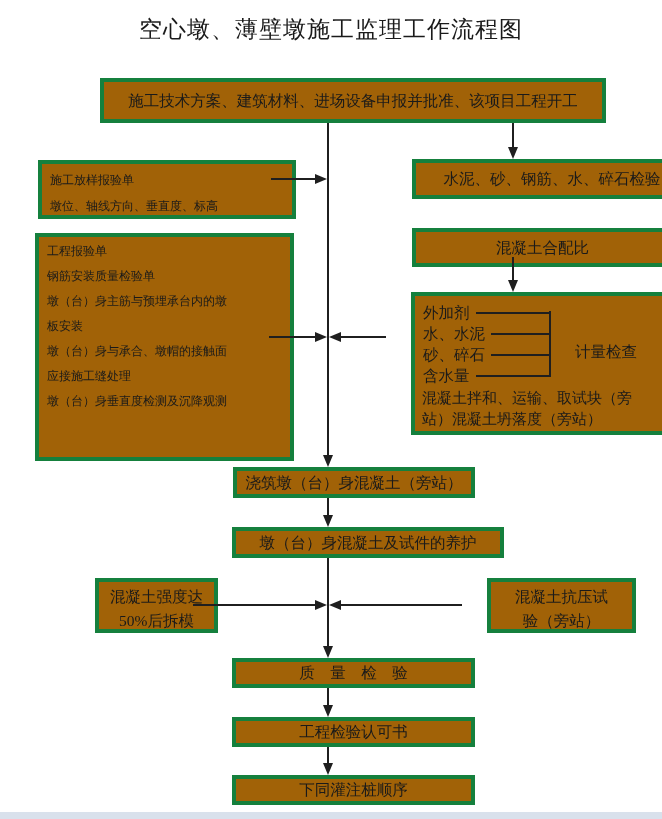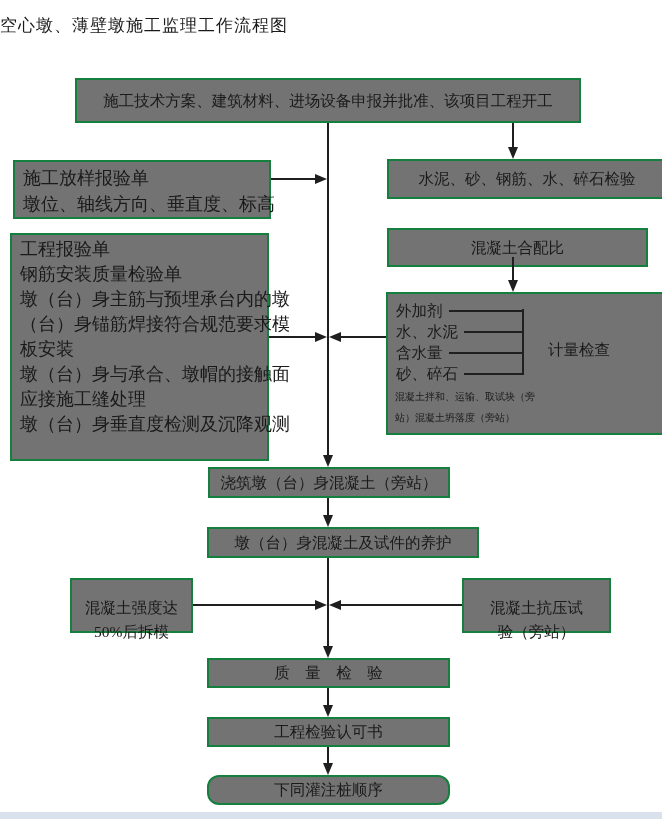--- a/index.html
+++ b/index.html
@@ -1,44 +1,44 @@
 <!DOCTYPE html>
 <html><head>
 <meta charset="utf-8">
 <style>
   html,body{margin:0;padding:0;background:#ffffff;}
   body{width:662px;height:819px;position:relative;overflow:hidden;
        font-family:"Liberation Serif","DejaVu Serif",serif;color:#1a1a1a;}
   .canvas{position:absolute;left:0;top:0;width:662px;height:819px;}
-  .title{position:absolute;left:0;top:14px;width:662px;text-align:left;
-         font-size:17px;letter-spacing:1px;}
-  .fbox{position:absolute;box-sizing:border-box;background:#737373;
-        border:2px solid #15803d;font-size:15.5px;line-height:1.5;}
+  .title{position:absolute;left:0;top:14px;width:662px;text-align:center;
+         font-size:23px;letter-spacing:1px;}
+  .fbox{position:absolute;box-sizing:border-box;background:#a16207;
+        border:4px solid #15803d;font-size:15.5px;line-height:1.5;margin-left:25px;}
   .fbox.center{display:flex;align-items:center;justify-content:center;text-align:center;}
   .fbox .ln{white-space:nowrap;}
   .vline,.hline{position:absolute;background:#1f1f1f;}
   .tri{position:absolute;width:0;height:0;}
   .tri-down{border-left:5px solid transparent;border-right:5px solid transparent;
             border-top:12px solid #1f1f1f;}
   .tri-right{border-top:5px solid transparent;border-bottom:5px solid transparent;
              border-left:12px solid #1f1f1f;}
   .tri-left{border-top:5px solid transparent;border-bottom:5px solid transparent;
             border-right:12px solid #1f1f1f;}
-  .multiline{padding:3px 0 0 8px;font-size:18px;}
+  .multiline{padding:3px 0 0 8px;font-size:12px;}
   .report-box{line-height:25px;padding-top:2px;}
   .survey-box{line-height:26px;}
-  .two-line{text-align:center;line-height:24px;padding-top:16px;}
+  .two-line{text-align:center;line-height:24px;padding-top:3px;}
   
   .met-rows{position:absolute;left:8px;top:6px;width:126px;}
   .met-row{display:flex;height:21px;align-items:center;}
   .met-row .lbl{white-space:nowrap;font-size:15.5px;}
   .met-row .rowline{flex:1;height:2px;background:#1f1f1f;margin-left:6px;}
   .met-bracket{position:absolute;left:134px;top:15px;width:2px;height:66px;background:#1f1f1f;}
   .met-check{position:absolute;left:160px;top:44px;font-size:15.5px;white-space:nowrap;}
-  .met-bottom{position:absolute;left:7px;top:92px;line-height:21px;font-size:10px;}
+  .met-bottom{position:absolute;left:7px;top:92px;line-height:21px;font-size:15px;}
   .footer-strip{position:absolute;left:0;top:812px;width:662px;height:7px;background:#d9e1ec;}
 </style>
 </head>
 <body>
 
 <div class="canvas">
 
   <div class="title">空心墩、薄壁墩施工监理工作流程图</div>
 
   <div class="fbox center" style="left:75px;top:78px;width:506px;height:45px;">
@@ -65,45 +65,44 @@
   <div class="fbox center" style="left:387px;top:228px;width:261px;height:39px;">
     <span class="ln">混凝土合配比</span>
   </div>
   <div class="vline" style="left:512px;top:257px;width:2px;height:25px;"></div>
   <div class="tri tri-down" style="left:508px;top:280px;"></div>
 
   <div class="fbox multiline report-box" style="left:10px;top:233px;width:259px;height:228px;">
     <div class="ln">工程报验单</div>
     <div class="ln">钢筋安装质量检验单</div>
     <div class="ln">墩（台）身主筋与预埋承台内的墩</div>
-    <div class="ln">（台）身锚筋焊接符合规范要求模</div>
     <div class="ln">板安装</div>
     <div class="ln">墩（台）身与承合、墩帽的接触面</div>
     <div class="ln">应接施工缝处理</div>
     <div class="ln">墩（台）身垂直度检测及沉降观测</div>
   </div>
   <div class="hline" style="left:269px;top:336px;width:47px;height:2px;"></div>
   <div class="tri tri-right" style="left:315px;top:332px;"></div>
 
   <div class="fbox" style="left:386px;top:292px;width:304px;height:143px;">
     <div class="met-rows">
       <div class="met-row">
         <span class="lbl">外加剂</span>
         <i class="rowline"></i>
       </div>
       <div class="met-row">
         <span class="lbl">水、水泥</span>
         <i class="rowline"></i>
       </div>
       <div class="met-row">
-        <span class="lbl">含水量</span>
+        <span class="lbl">砂、碎石</span>
         <i class="rowline"></i>
       </div>
       <div class="met-row">
-        <span class="lbl">砂、碎石</span>
+        <span class="lbl">含水量</span>
         <i class="rowline"></i>
       </div>
     </div>
     <div class="met-bracket"></div>
     <div class="met-check">计量检查</div>
     <div class="met-bottom">
       <div class="ln">混凝土拌和、运输、取试块（旁</div>
       <div class="ln">站）混凝土坍落度（旁站）</div>
     </div>
   </div>
@@ -141,19 +140,19 @@
   </div>
   <div class="vline" style="left:327px;top:688px;width:2px;height:18px;"></div>
   <div class="tri tri-down" style="left:323px;top:705px;"></div>
 
   <div class="fbox center" style="left:207px;top:717px;width:243px;height:30px;">
     <span class="ln">工程检验认可书</span>
   </div>
   <div class="vline" style="left:327px;top:747px;width:2px;height:17px;"></div>
   <div class="tri tri-down" style="left:323px;top:763px;"></div>
 
-  <div class="fbox center" style="left:207px;top:775px;width:243px;height:30px;border-radius:12px;">
+  <div class="fbox center" style="left:207px;top:775px;width:243px;height:30px;">
     <span class="ln">下同灌注桩顺序</span>
   </div>
 
   <div class="footer-strip"></div>
 
 </div>
 
 </body></html>

